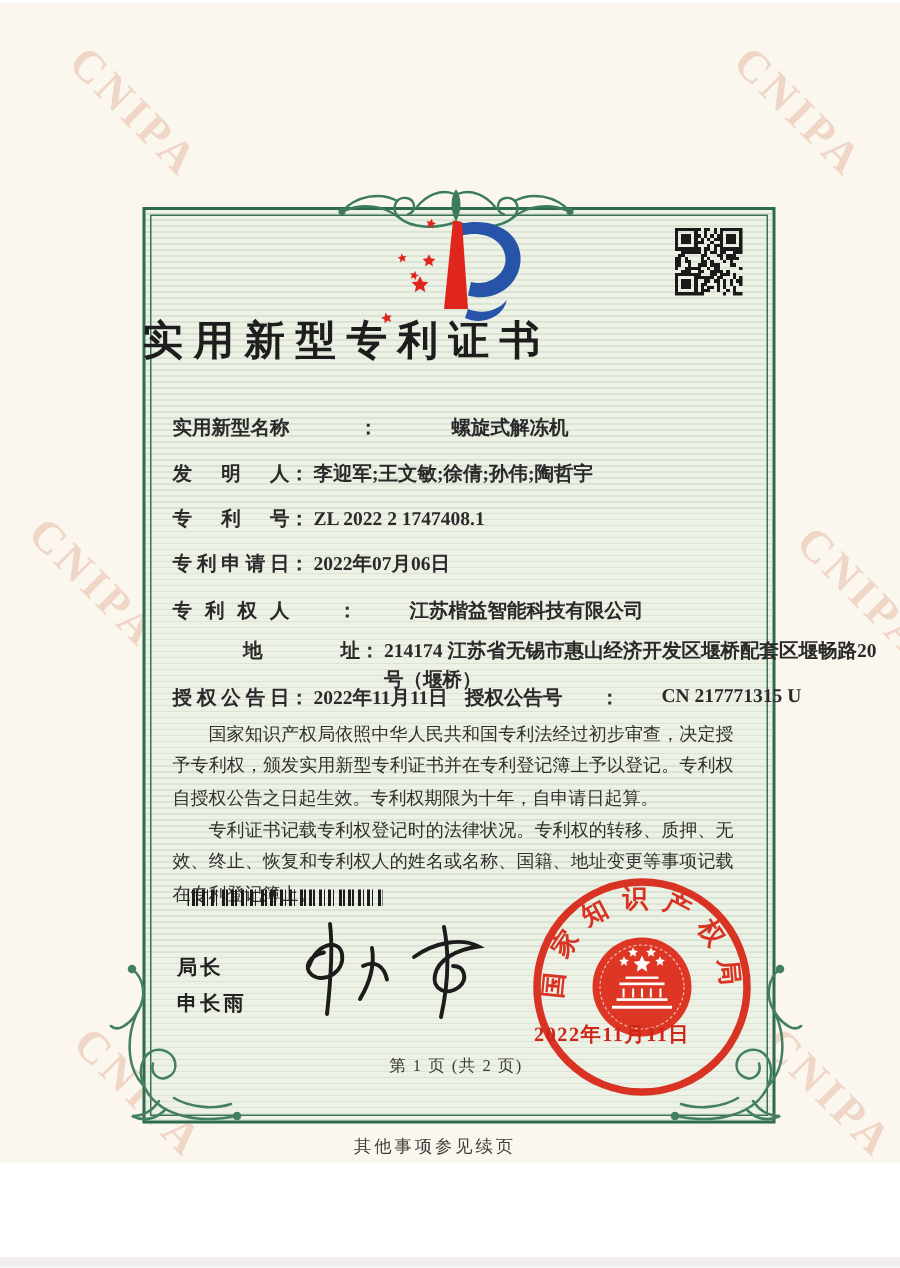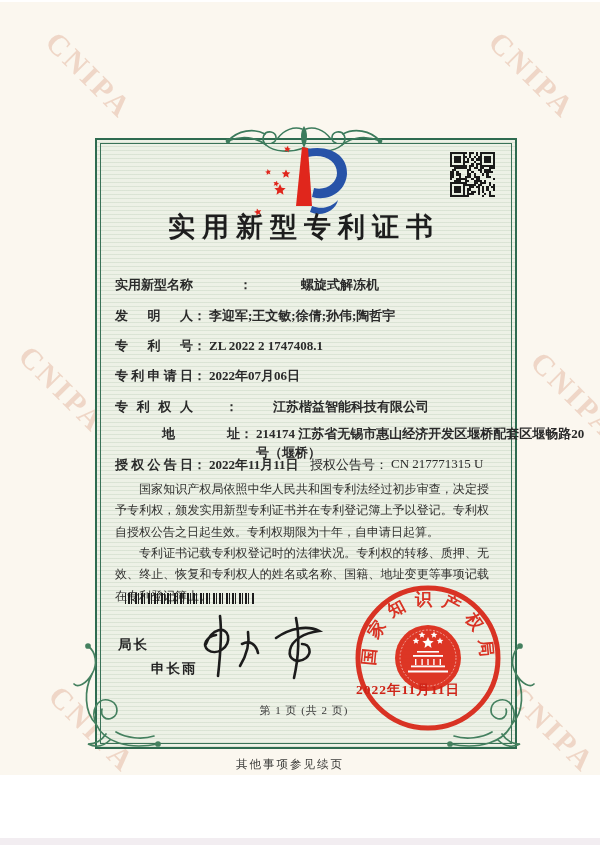--- a/index.html
+++ b/index.html
@@ -13,29 +13,29 @@
   .cert-frame{position:absolute;left:95px;top:138px;width:418px;height:607px;
       border:2px solid #2e6b50;background:#edf1e6;
       background-image:repeating-linear-gradient(0deg,rgba(120,158,122,0.16) 0 1px,rgba(0,0,0,0) 1px 4px);}
   .cert-frame::before{content:"";position:absolute;left:3px;top:3px;right:3px;bottom:3px;
       border:1px solid #3a7258;pointer-events:none;}
   .ornament{position:absolute;}
   .cert-no{position:absolute;left:113px;top:149px;font-size:12.5px;font-weight:700;
       letter-spacing:1.5px;color:#2f2f2f;}
   .qr{position:absolute;left:450px;top:152px;width:45px;height:45px;}
   .logo{position:absolute;left:250px;top:144px;width:104px;height:74px;}
-  .title{position:absolute;left:95px;top:209px;width:418px;text-align:center;
+  .title{position:absolute;left:95px;top:209px;width:418px;text-align:left;
       font-size:27px;font-weight:700;letter-spacing:7px;color:#1d1d1d;}
   .field{position:absolute;left:115px;font-size:13px;font-weight:700;color:#2a2a2a;
       display:flex;align-items:flex-start;line-height:1.45;}
   .field .lbl{display:inline-block;width:78px;text-align:justify;text-align-last:justify;flex:none;}
   .field .sep{flex:none;}
   .field .val{margin-left:3px;}
   .addr .val{width:330px;}
-  .auth2{position:absolute;left:310px;top:456px;font-size:13px;font-weight:400;color:#2a2a2a;display:flex;}
+  .auth2{position:absolute;left:310px;top:456px;font-size:13px;font-weight:700;color:#2a2a2a;display:flex;gap:25px;}
   .paras{position:absolute;left:115px;top:479px;width:374px;font-size:12px;line-height:1.78;
       color:#30302e;text-align:justify;}
   .paras p{margin:0;text-indent:2em;}
   .barcode{position:absolute;left:125px;top:593px;width:130px;height:11px;
       background-image:repeating-linear-gradient(90deg,#1c1c1c 0 1px,transparent 1px 3px,
       #1c1c1c 3px 5px,transparent 5px 6px,#1c1c1c 6px 7px,transparent 7px 10px,
       #1c1c1c 10px 12px,transparent 12px 13px);}
   .signer{position:absolute;left:118px;font-size:13.5px;font-weight:700;color:#222;letter-spacing:2px;}
   .sig{position:absolute;left:192px;top:610px;width:140px;height:74px;}
   .seal{position:absolute;left:348px;top:578px;width:160px;height:160px;opacity:0.95;}
@@ -323,21 +323,21 @@
   </div>
 
   <div class="paras">
     <p>国家知识产权局依照中华人民共和国专利法经过初步审查，决定授予专利权，颁发实用新型专利证书并在专利登记簿上予以登记。专利权自授权公告之日起生效。专利权期限为十年，自申请日起算。</p>
     <p>专利证书记载专利权登记时的法律状况。专利权的转移、质押、无效、终止、恢复和专利权人的姓名或名称、国籍、地址变更等事项记载在专利登记簿上。</p>
   </div>
 
   <div class="barcode"></div>
 
   <div class="signer" style="top:636px;">局长</div>
-  <div class="signer" style="top:660px;margin-left:33px;">申长雨</div>
+  <div class="signer" style="top:660px;">申长雨</div>
 
   <svg class="sig" viewBox="0 0 140 74">
     <g fill="none" stroke="#1c1c1c" stroke-width="2.6" stroke-linecap="round">
       <path d="M14,34 C20,18 34,16 36,26 C38,38 24,46 16,40 C10,35 14,27 24,25"></path>
       <path d="M28,6 C30,22 28,48 26,66"></path>
       <path d="M56,22 C58,34 54,46 48,56"></path>
       <path d="M50,34 C58,30 64,34 66,43"></path>
       <path d="M84,28 C98,18 116,15 127,21 C112,23 100,30 98,40 C96,50 106,54 114,48 C120,43 118,34 110,34"></path>
       <path d="M104,8 C108,28 106,50 102,68"></path>
     </g>

